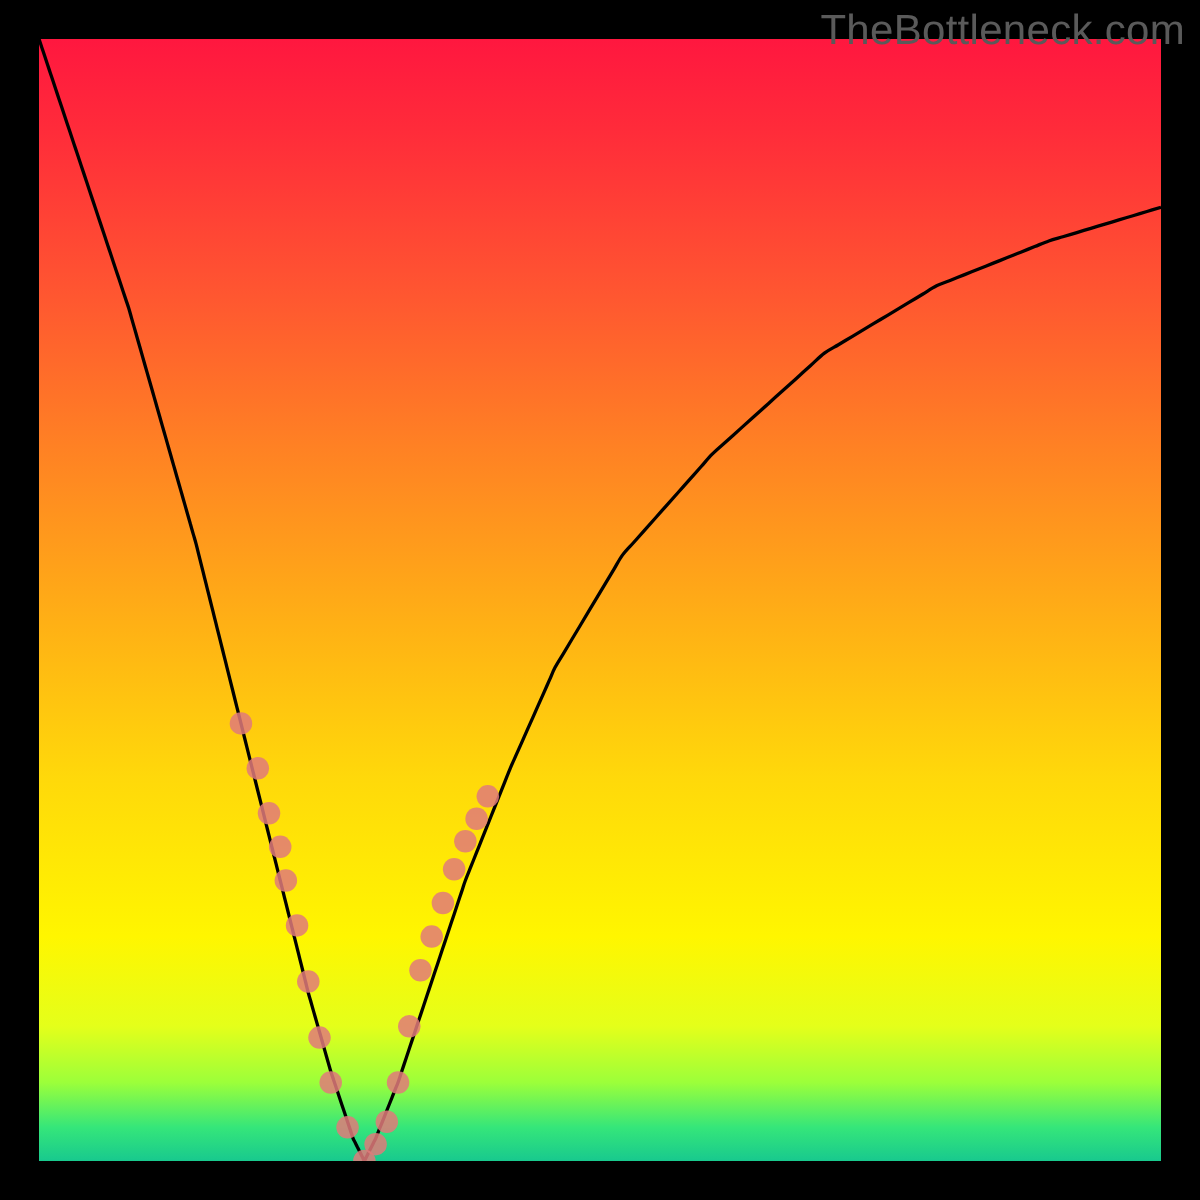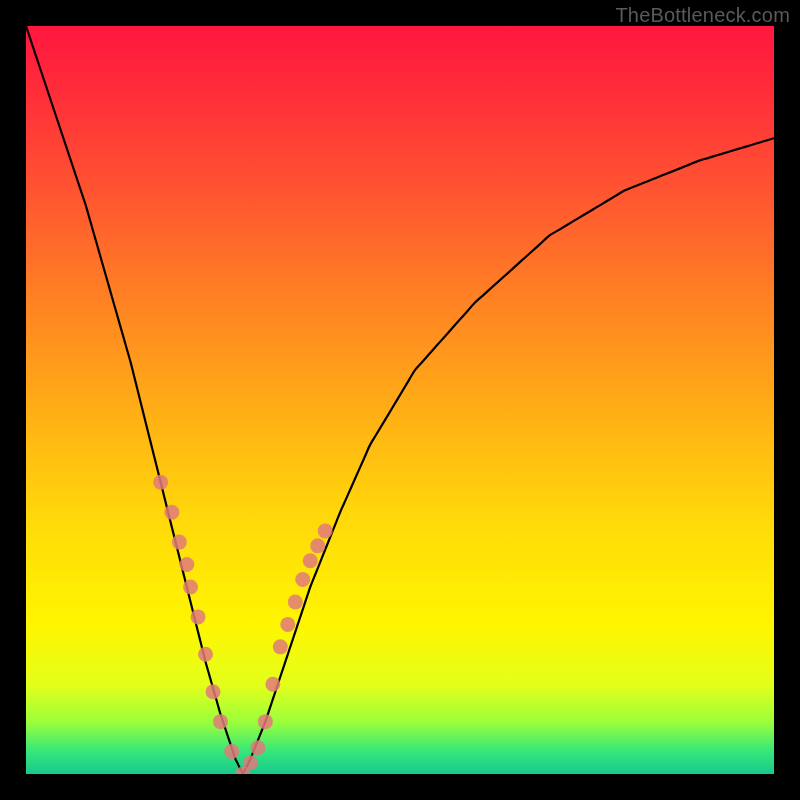--- a/index.html
+++ b/index.html
@@ -33,21 +33,21 @@
       #e4ff1a 88%,
       #9cff3a 93%,
       #35e67a 97%,
       #18c98e 100%);
   }
   .watermark {
     position: absolute;
     top: 4px;
     right: 10px;
     color: #5a5a5a;
-    font-size: 20px;
+    font-size: 28px;
     font-weight: 500;
     letter-spacing: 0.2px;
   }
   svg.curve {
     position: absolute;
     inset: 0;
     width: 748px;
     height: 748px;
   }
 </style>

